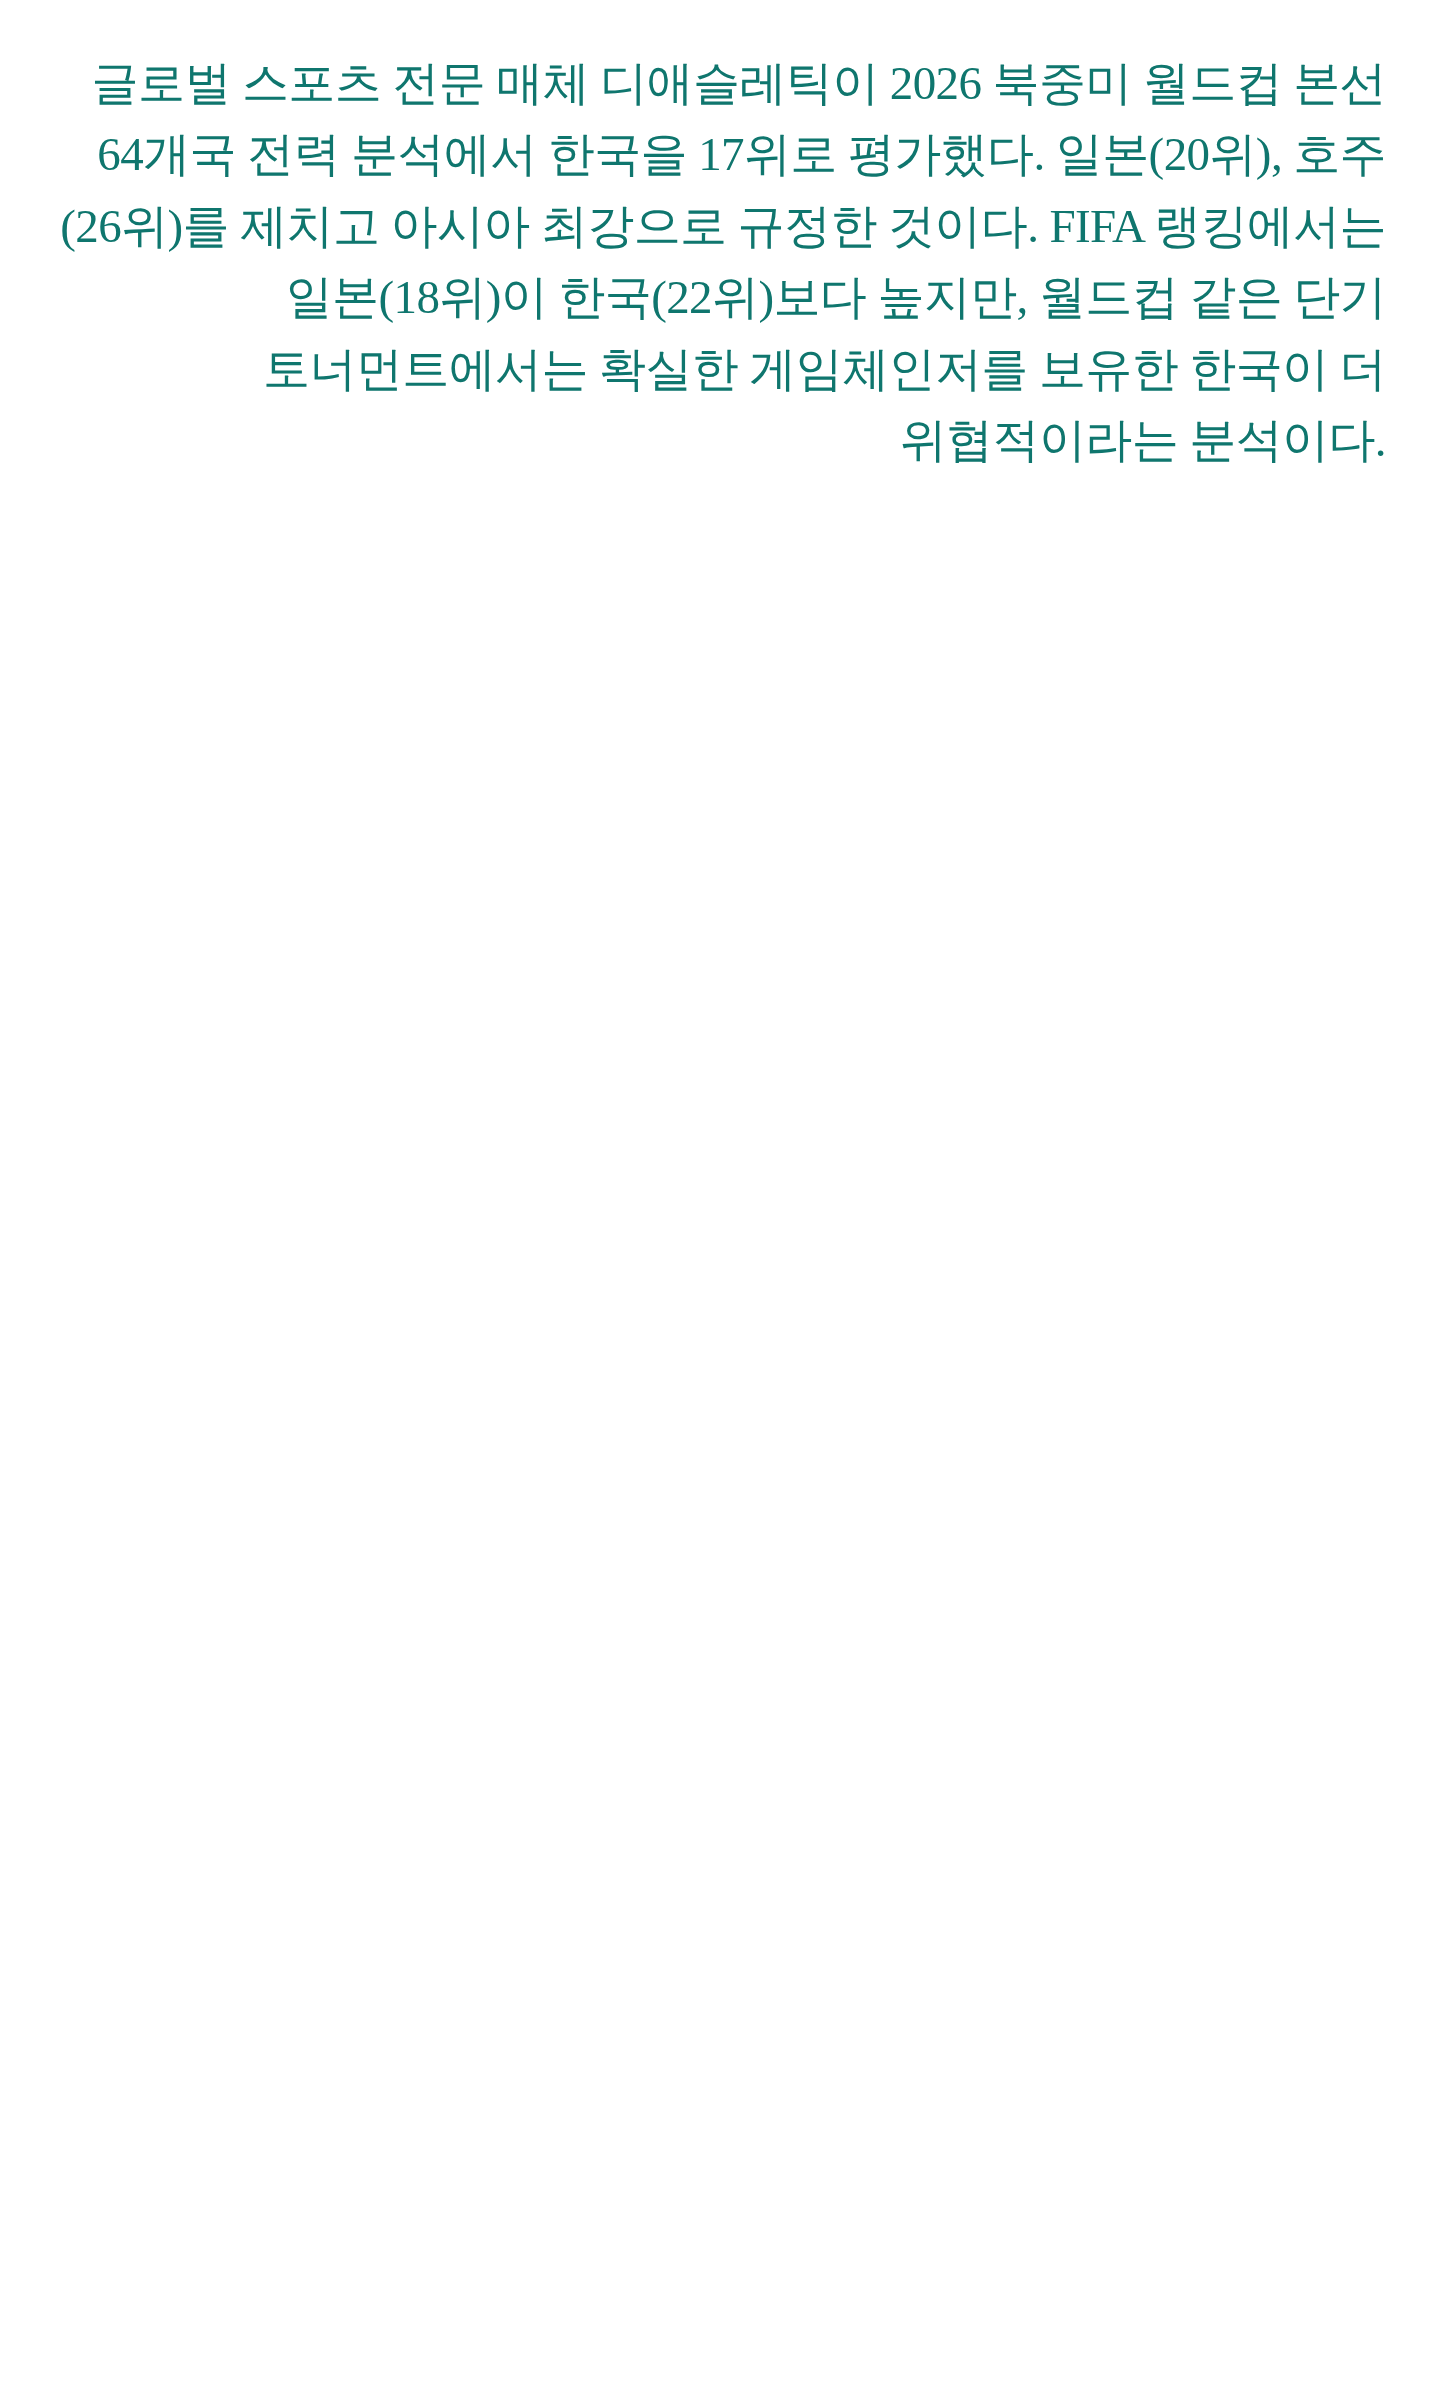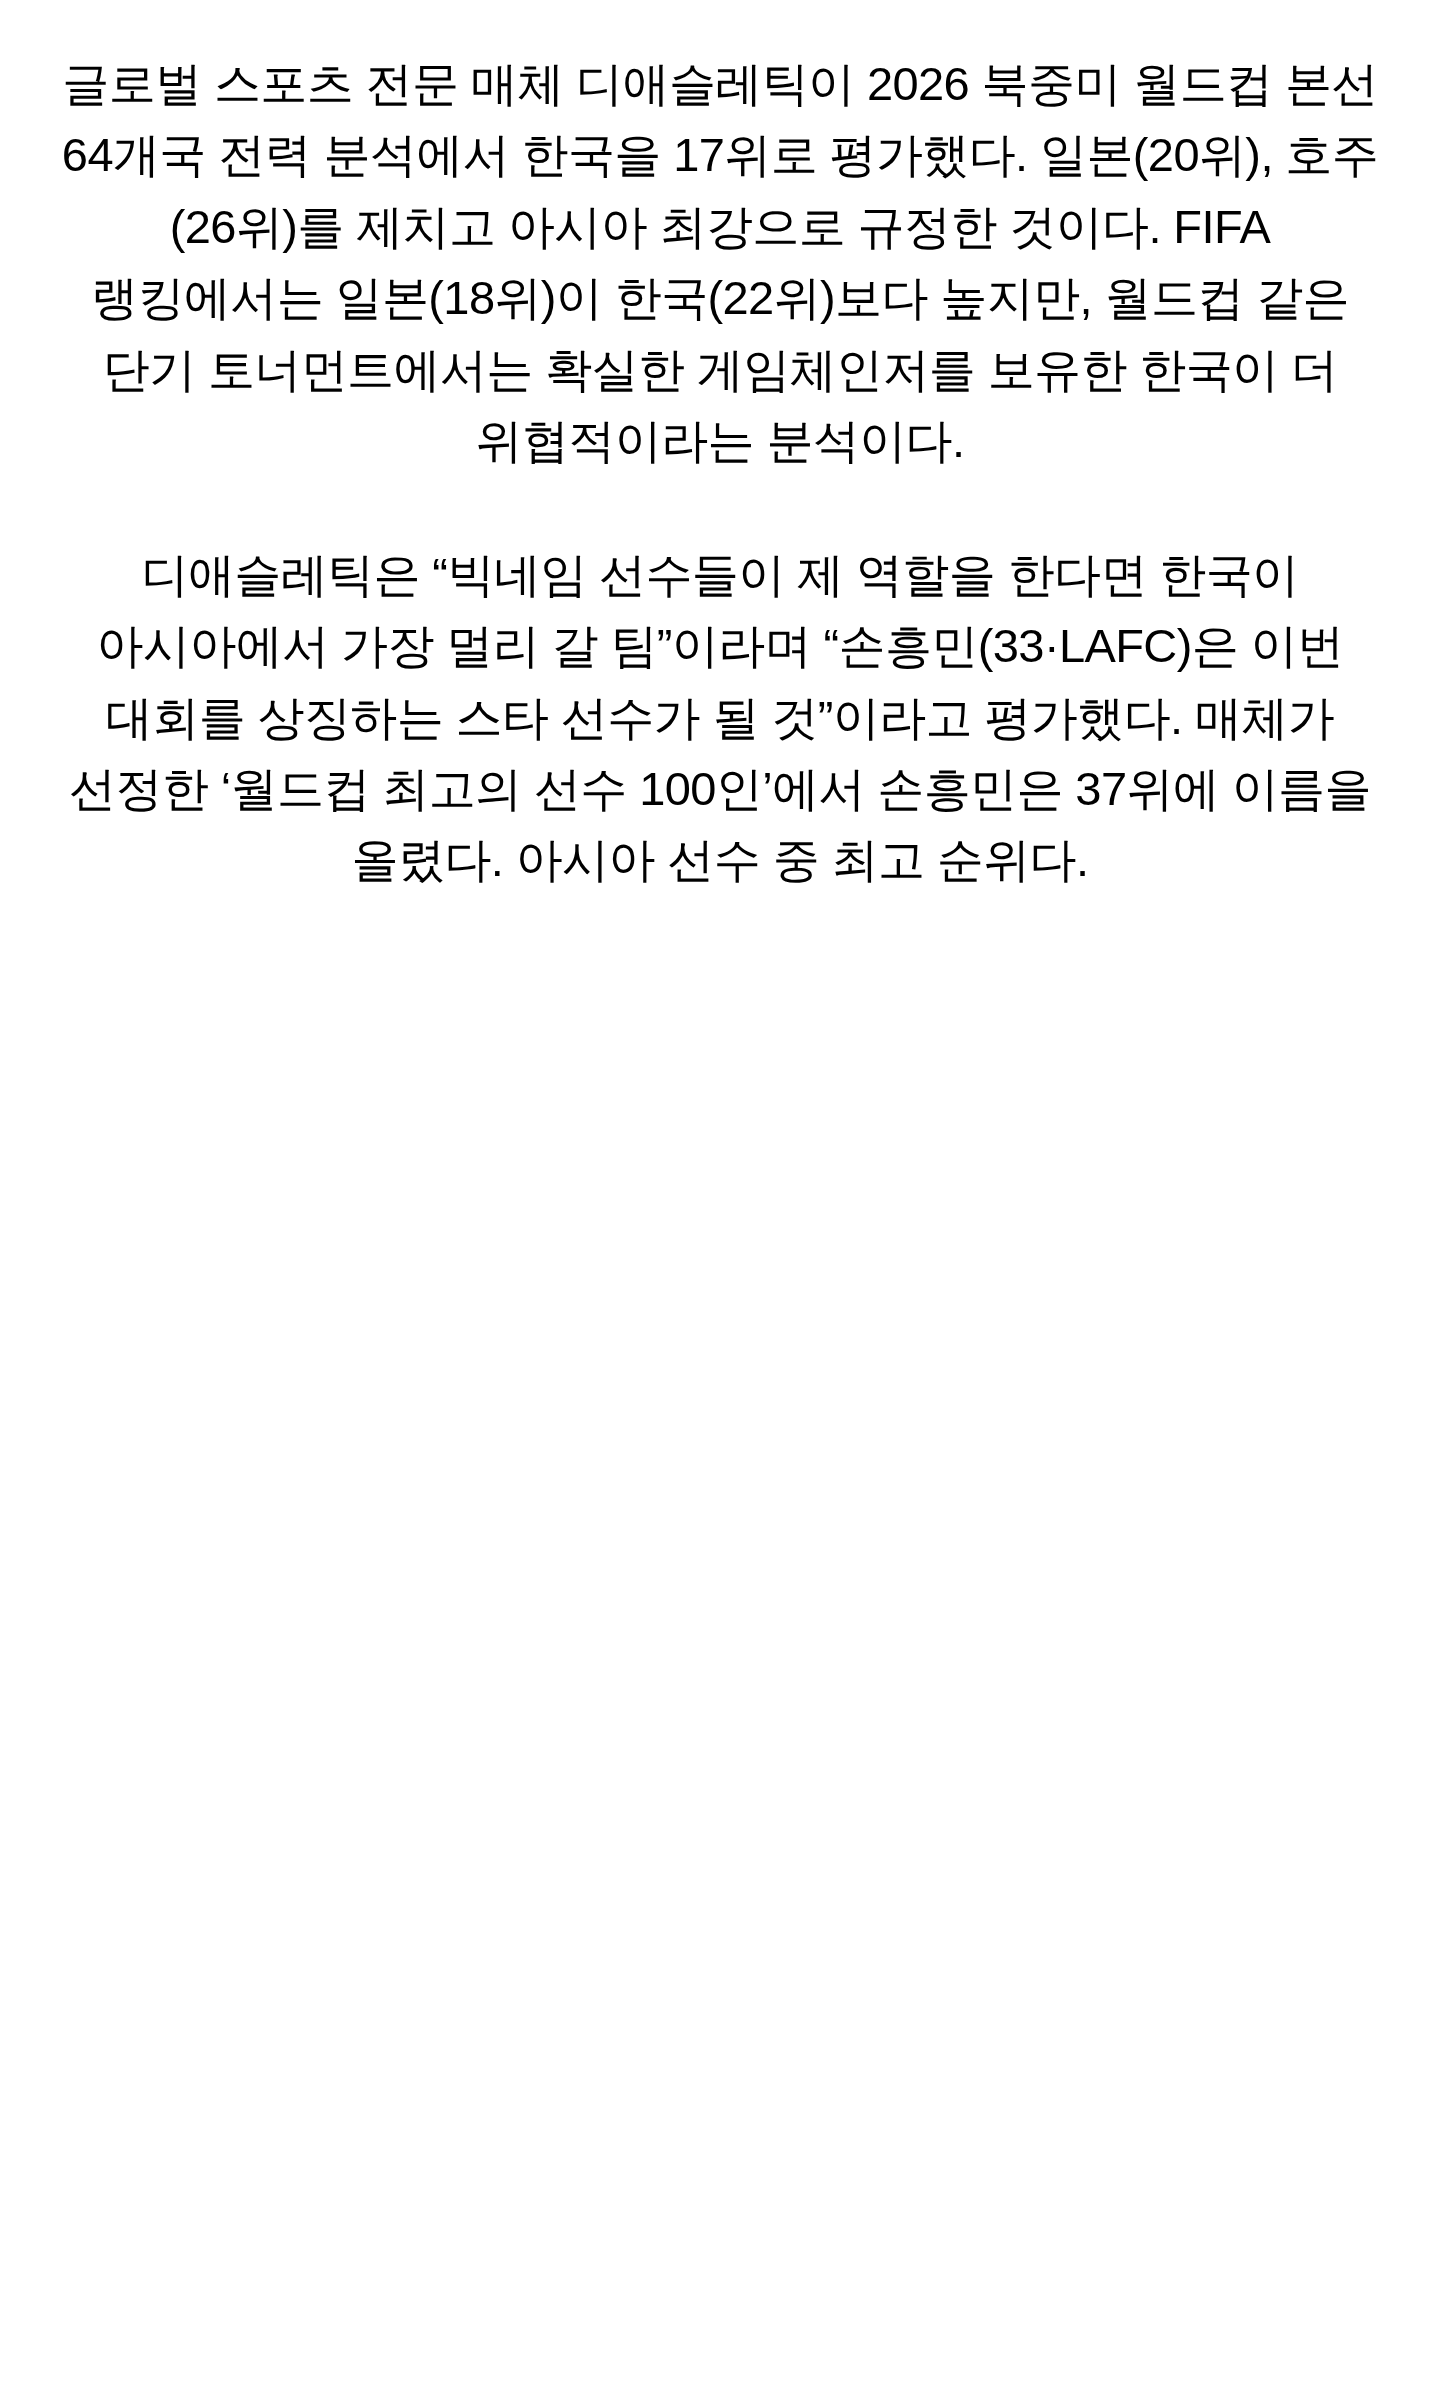--- a/index.html
+++ b/index.html
@@ -16,29 +16,29 @@
   }
   .article {
     box-sizing: border-box;
     width: 1440px;
     padding: 48px 54px 40px 54px;
   }
   .para {
     font-size: 47px;
     line-height: 1.52;
     letter-spacing: -0.6px;
-    color: #000000;
+    color: #0f766e;
     margin: 0 0 62px 0;
     word-break: keep-all;
-    text-align: center;
+    text-align: right;
     white-space: pre-wrap;
+    font-family: Liberation Serif, serif;
   }
   .para:last-child {
     margin-bottom: 0;
   }
 </style>
 </head>
 <body>
 
 <div class="article">
   <p class="para">글로벌 스포츠 전문 매체 디애슬레틱이 2026 북중미 월드컵 본선 64개국 전력 분석에서 한국을 17위로 평가했다. 일본(20위), 호주(26위)를 제치고 아시아 최강으로 규정한 것이다. FIFA 랭킹에서는 일본(18위)이 한국(22위)보다 높지만, 월드컵 같은 단기 토너먼트에서는 확실한 게임체인저를 보유한 한국이 더 위협적이라는 분석이다.</p>
-  <p class="para">디애슬레틱은 “빅네임 선수들이 제 역할을 한다면 한국이 아시아에서 가장 멀리 갈 팀”이라며 “손흥민(33·LAFC)은 이번 대회를 상징하는 스타 선수가 될 것”이라고 평가했다. 매체가 선정한 ‘월드컵 최고의 선수 100인’에서 손흥민은 37위에 이름을 올렸다. 아시아 선수 중 최고 순위다.</p>
 </div>
 
 </body></html>

